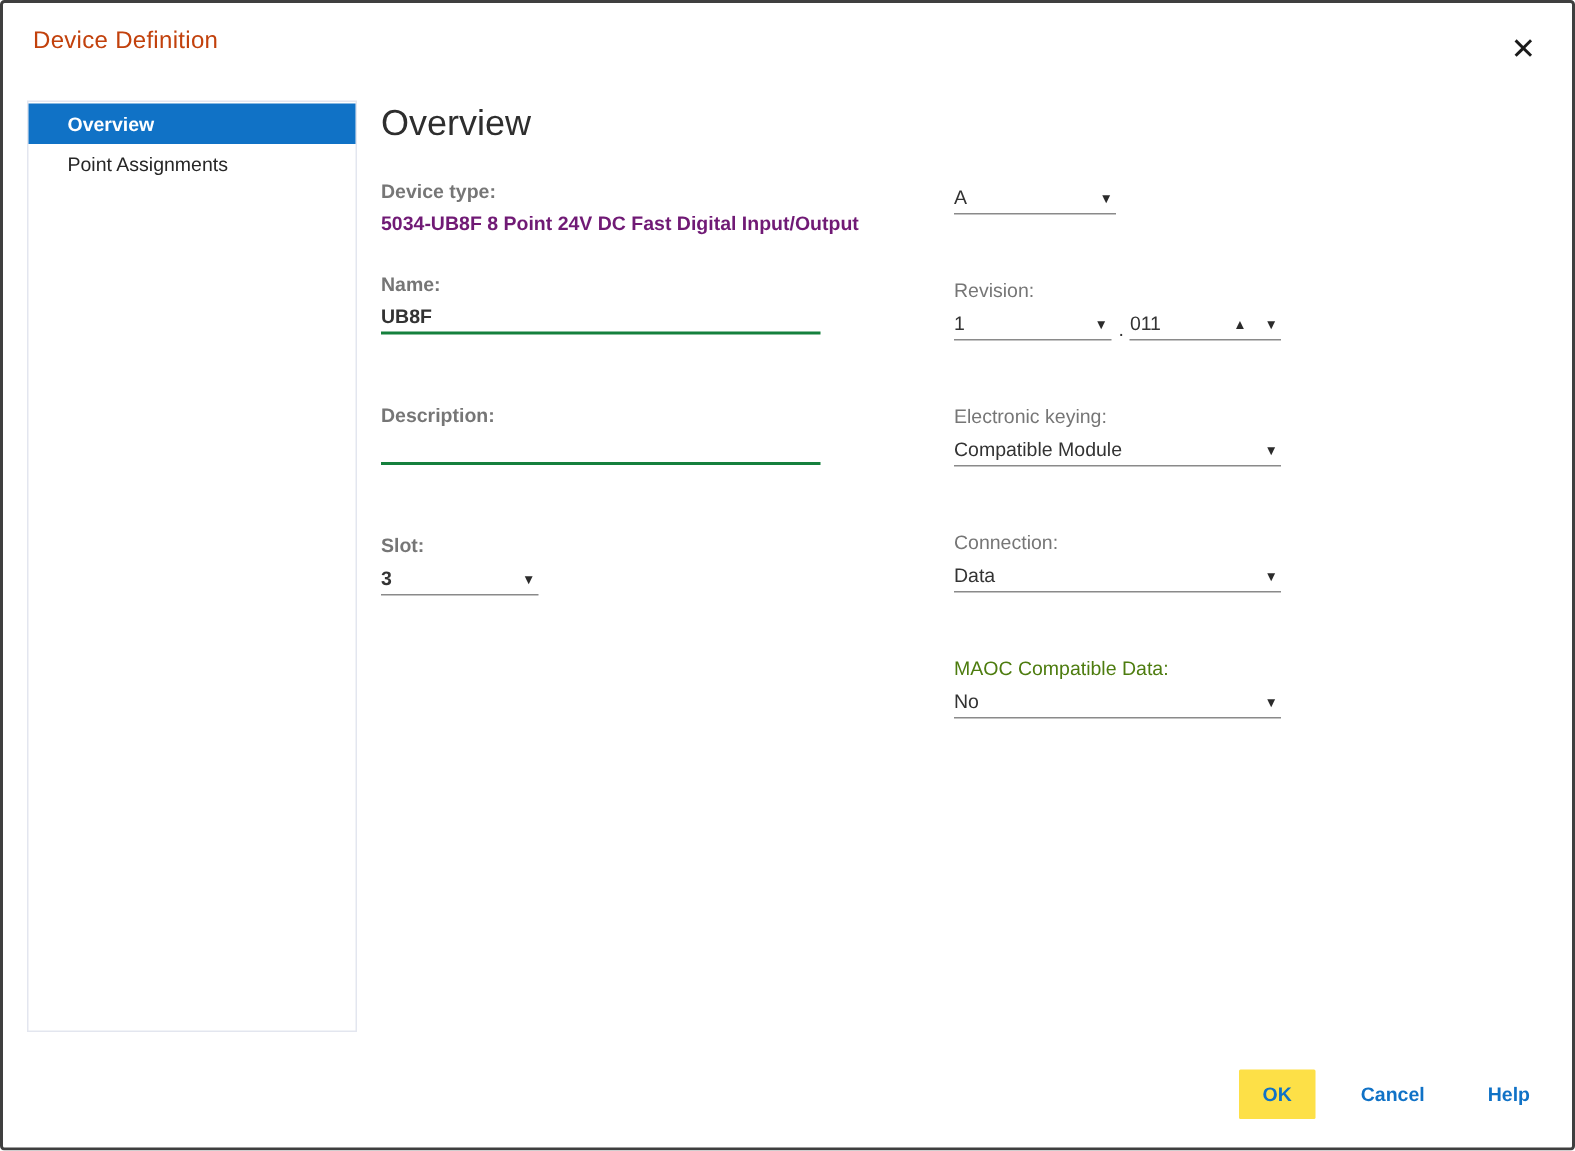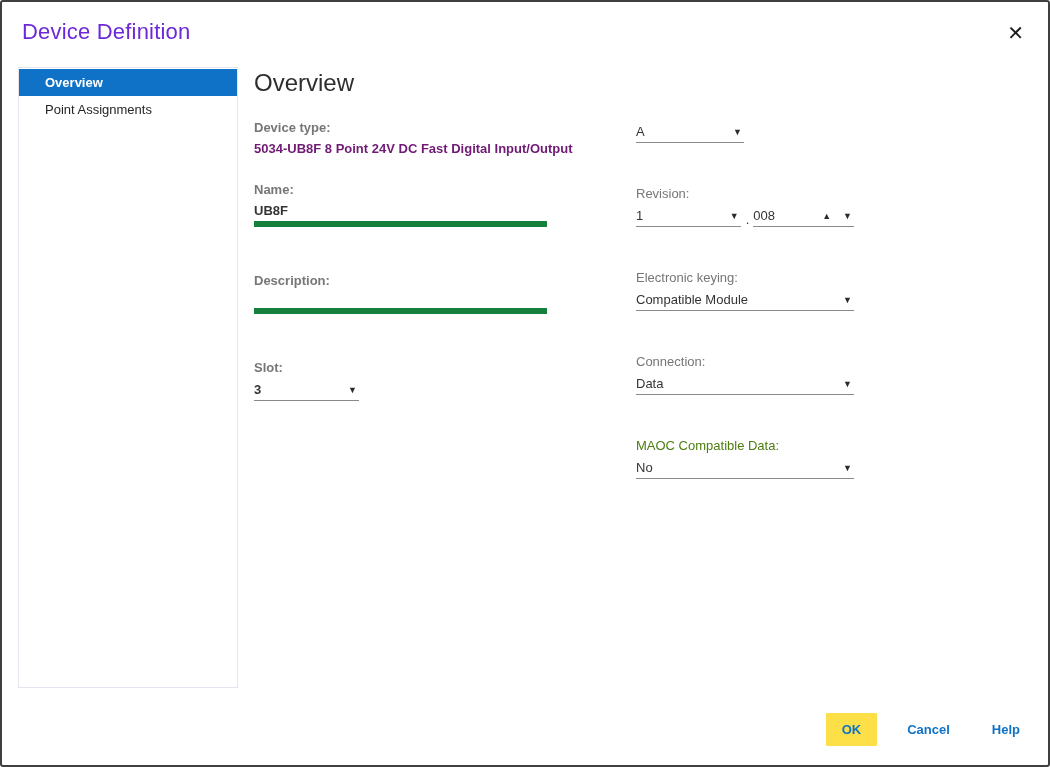--- a/index.html
+++ b/index.html
@@ -17,21 +17,21 @@
     border-radius: 3px;
     position: relative;
   }
   
   .titlebar {
     display: flex; justify-content: space-between; align-items: flex-start;
     padding: 17px 20px 0 20px;
     height: 63px;
   }
   .dlg-title {
-    font-size: 22px; font-weight: 400; color: #6d28d9; letter-spacing: 0.2px;
+    font-size: 16px; font-weight: 400; color: #c2410c; letter-spacing: 0.2px;
   }
   .close-btn {
     background: none; border: none; cursor: pointer;
     font-size: 20px; line-height: 20px; color: #1a1a1a;
     padding: 2px 4px; margin-top: 2px;
     font-family: "Liberation Sans", sans-serif;
   }
   
   .body-row { display: flex; padding: 2px 16px 0 16px; }
   .sidebar {
@@ -68,21 +68,21 @@
   .field-label {
     font-size: 13px; color: #767676; line-height: 18px;
   }
   .field-label.dim { color: #4d7c0f; }
   .static-value {
     font-size: 13px; color: #701a75; line-height: 20px; margin-top: 2px;
     white-space: nowrap;
   }
   .text-input {
     margin-top: 2px; min-height: 22px;
-    border-bottom: 6px solid #15803d;
+    border-bottom: 2px solid #15803d;
     font-size: 13px; color: #333333; line-height: 20px;
     cursor: text;
   }
   .select {
     margin-top: 2px; height: 22px;
     border-bottom: 1px solid #8a8a8a;
     display: flex; justify-content: space-between; align-items: center;
     font-size: 13px; color: #333333;
     cursor: pointer;
   }
@@ -184,21 +184,21 @@
 
           <div class="group">
             <div class="field-label">Revision:</div>
             <div class="rev-row">
               <div class="select">
                 <span>1</span>
                 <span class="caret">▼</span>
               </div>
               <span class="rev-dot">.</span>
               <div class="spinner">
-                <span>008</span>
+                <span>011</span>
                 <span class="spin-arrows">
                   <span>▲</span>
                   <span>▼</span>
                 </span>
               </div>
             </div>
           </div>
 
           <div class="group">
             <div class="field-label">Electronic keying:</div>

